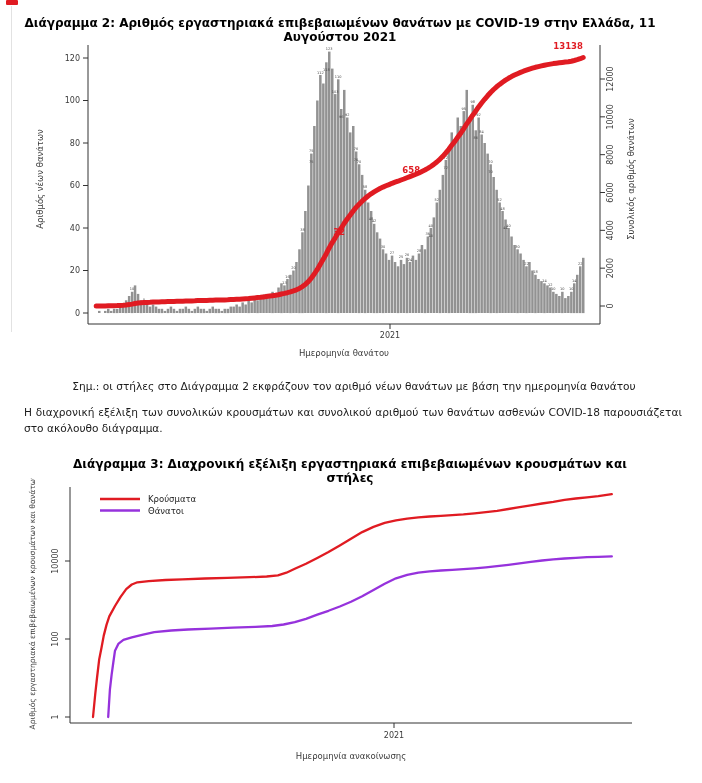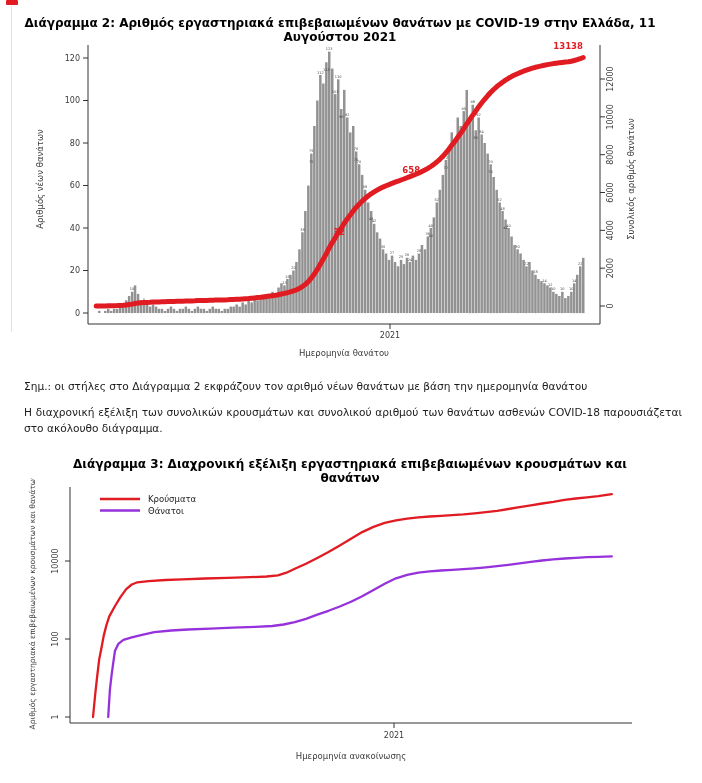--- a/index.html
+++ b/index.html
@@ -2,21 +2,21 @@
 <html><head>
 <meta charset="utf-8">
 <style>
   html,body{margin:0;padding:0;}
   body{
     width:702px;height:783px;background:#ffffff;position:relative;overflow:hidden;
     font-family:"DejaVu Sans","Liberation Sans",sans-serif;color:#1a1a1a;
   }
   .abs{position:absolute;}
   .chart-title{font-weight:bold;font-size:12px;color:#000;text-align:center;letter-spacing:0;}
-  .body-text{font-size:10.6px;line-height:1.5;color:#1b1b1b;}
+  .body-text{font-size:10.6px;line-height:1.5;color:#1b1b1b;text-align:center;}
   #title2{top:16px;left:20px;width:640px;}
   #note2{top:379px;left:24px;width:660px;}
   #para1{top:405px;left:24px;width:658px;text-align:justify;}
   #title3{top:457px;left:70px;width:560px;}
   #corner-mark{top:0;left:6px;width:12px;height:5px;background:#e01b22;border-radius:1px;}
   #edge-line{top:6px;left:11px;width:1px;height:326px;background:#e2e2e2;}
   svg text{font-family:"DejaVu Sans","Liberation Sans",sans-serif;}
 </style>
 </head>
 <body>
@@ -287,21 +287,21 @@
     <polyline points="76.2,271.0 79.2,271.0 82.2,271.0 85.2,270.9 88.2,270.8 91.1,270.8 94.1,270.7 97.1,270.6 100.1,270.4 103.1,270.3 106.1,270.0 109.1,269.6 112.1,269.1 115.0,268.5 118.0,268.1 121.0,267.8 124.0,267.6 127.0,267.4 130.0,267.3 133.0,267.1 136.0,267.0 138.9,266.9 141.9,266.8 144.9,266.7 147.9,266.6 150.9,266.5 153.9,266.4 156.9,266.3 159.9,266.3 162.8,266.2 165.8,266.0 168.8,265.9 171.8,265.9 174.8,265.8 177.8,265.6 180.8,265.6 183.8,265.5 186.7,265.4 189.7,265.3 192.7,265.2 195.7,265.1 198.7,265.0 201.7,265.0 204.7,264.9 207.7,264.8 210.7,264.6 213.6,264.5 216.6,264.3 219.6,264.2 222.6,263.9 225.6,263.7 228.6,263.5 231.6,263.2 234.6,262.9 237.5,262.6 240.5,262.3 243.5,261.9 246.5,261.5 249.5,261.1 252.5,260.7 255.5,260.3 258.5,259.7 261.4,259.0 264.4,258.4 267.4,257.7 270.4,256.9 273.4,255.9 276.4,254.8 279.4,253.4 282.4,251.6 285.3,249.4 288.3,246.6 291.3,243.1 294.3,239.0 297.3,234.4 300.3,229.2 303.3,224.1 306.3,218.7 309.2,212.9 312.2,207.6 315.2,202.8 318.2,197.7 321.2,193.2 324.2,188.3 327.2,184.0 330.2,180.1 333.2,176.0 336.1,172.4 339.1,169.2 342.1,166.2 345.1,163.5 348.1,161.0 351.1,158.8 354.1,156.9 357.1,155.1 360.0,153.5 363.0,152.1 366.0,150.8 369.0,149.6 372.0,148.3 375.0,147.2 378.0,146.2 381.0,145.0 383.9,144.0 386.9,142.8 389.9,141.6 392.9,140.4 395.9,139.2 398.9,137.9 401.9,136.4 404.9,135.0 407.8,133.4 410.8,131.5 413.8,129.4 416.8,127.0 419.8,124.3 422.8,121.3 425.8,117.9 428.8,114.3 431.7,110.3 434.7,106.6 437.7,102.3 440.7,98.2 443.7,93.8 446.7,88.9 449.7,84.7 452.7,80.2 455.7,76.2 458.6,71.9 461.6,68.0 464.6,64.3 467.6,60.8 470.6,57.5 473.6,54.5 476.6,51.8 479.6,49.4 482.5,47.2 485.5,45.1 488.5,43.3 491.5,41.6 494.5,40.1 497.5,38.7 500.5,37.4 503.5,36.2 506.4,35.2 509.4,34.1 512.4,33.2 515.4,32.3 518.4,31.6 521.4,30.9 524.4,30.2 527.4,29.6 530.3,29.1 533.3,28.6 536.3,28.2 539.3,27.8 542.3,27.4 545.3,27.0 548.3,26.7 551.3,26.2 554.2,25.5 557.2,24.7 560.2,23.7 563.2,22.5" fill="none" stroke="#e01b22" stroke-width="5" stroke-linecap="round" stroke-linejoin="round"></polyline>
     <text x="325.0" y="200.2" text-anchor="end" font-size="8.5px" font-weight="bold" fill="#e01b22">32</text>
     <text x="400.1" y="137.8" text-anchor="end" font-size="8.5px" font-weight="bold" fill="#e01b22">658</text>
     <text x="562.9" y="13.5" text-anchor="end" font-size="8.5px" font-weight="bold" fill="#e01b22">13138</text>
   </svg>
 
 <div class="abs body-text" id="note2">Σημ.: οι στήλες στο Διάγραμμα 2 εκφράζουν τον αριθμό νέων θανάτων με βάση την ημερομηνία θανάτου</div>
 
 <div class="abs body-text" id="para1">Η διαχρονική εξέλιξη των συνολικών κρουσμάτων και συνολικού αριθμού των θανάτων ασθενών COVID-18 παρουσιάζεται στο ακόλουθο διάγραμμα.</div>
 
-<div class="abs chart-title" id="title3">Διάγραμμα 3: Διαχρονική εξέλιξη εργαστηριακά επιβεβαιωμένων κρουσμάτων και θανάτων</div>
+<div class="abs chart-title" id="title3">Διάγραμμα 3: Διαχρονική εξέλιξη εργαστηριακά επιβεβαιωμένων κρουσμάτων και στήλες</div>
 
 <svg class="abs" id="chart3" style="left:25px;top:478px;" width="650" height="305" viewBox="0 0 650 305">
     <path d="M45 9 L45 245 L607 245" fill="none" stroke="#333333" stroke-width="1"></path>
     <line x1="40" y1="239" x2="45" y2="239" stroke="#333333" stroke-width="1"></line>
     <text x="33" y="239" text-anchor="middle" font-size="8px" fill="#3b3b3b" transform="rotate(-90 33 239)">1</text>
     <line x1="40" y1="161" x2="45" y2="161" stroke="#333333" stroke-width="1"></line>
     <text x="33" y="161" text-anchor="middle" font-size="8px" fill="#3b3b3b" transform="rotate(-90 33 161)">100</text>
     <line x1="40" y1="83" x2="45" y2="83" stroke="#333333" stroke-width="1"></line>
     <text x="33" y="83" text-anchor="middle" font-size="8px" fill="#3b3b3b" transform="rotate(-90 33 83)">10000</text>
     <line x1="369" y1="245" x2="369" y2="250" stroke="#333333" stroke-width="1"></line>

